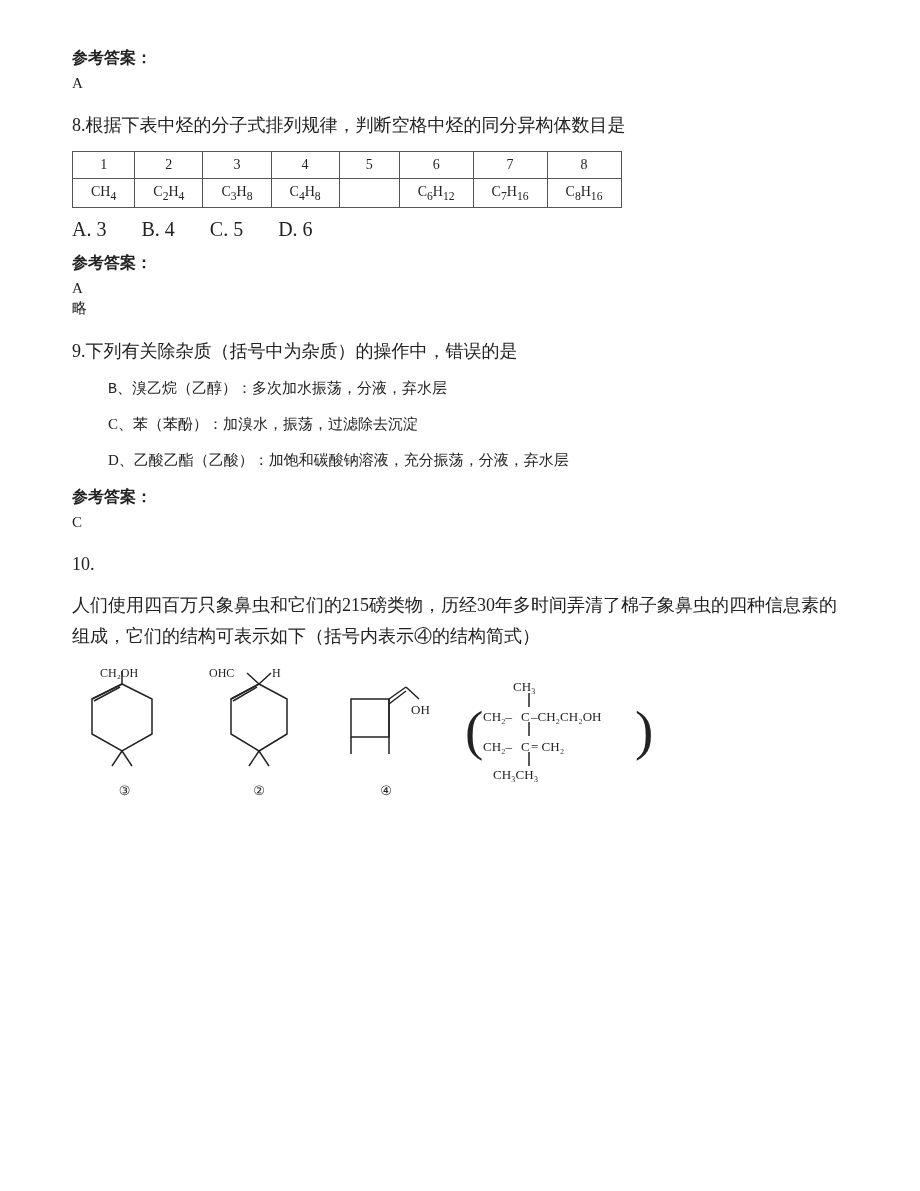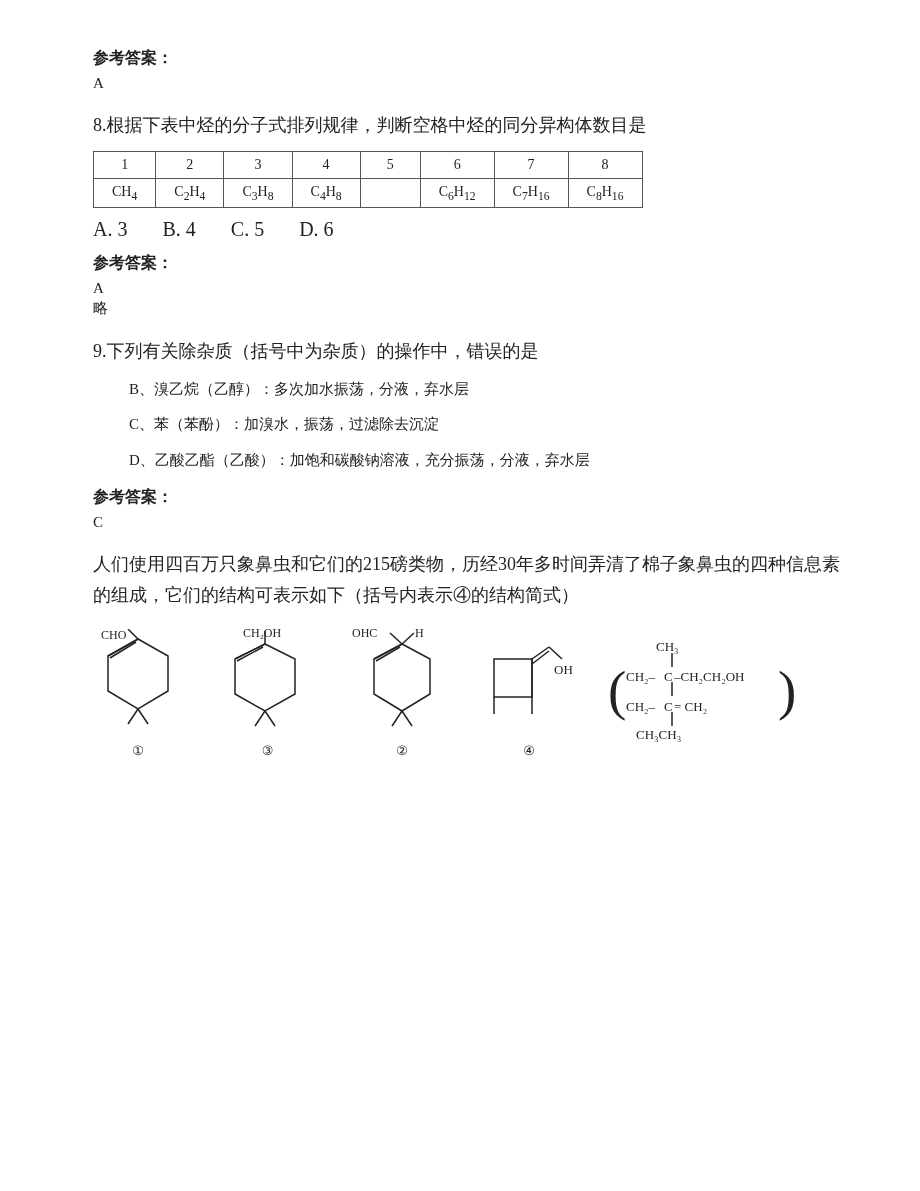--- a/index.html
+++ b/index.html
@@ -9,21 +9,21 @@
       font-size: 15px;
       color: #222;
     }
     .page {
       width: 920px;
       min-height: 1191px;
       background: #fff;
       margin: 0 auto;
       padding: 48px 72px 48px 72px;
     }
-    .section { margin-bottom: 18px; margin-left: 21px; }
+    .section { margin-bottom: 18px; }
     .ref-title {
       font-weight: bold;
       font-size: 16px;
       margin-bottom: 6px;
     }
     .answer-text {
       margin-bottom: 4px;
       font-size: 15px;
     }
     .question-text {
@@ -111,58 +111,43 @@
       <span class="option-item">C. 5</span>
       <span class="option-item">D. 6</span>
     </div>
     <div class="ref-title">参考答案：</div>
     <div class="answer-text sub-answer">A</div>
     <div class="answer-text">略</div>
   </div>
 
   <div class="section">
     <div class="question-text">9.下列有关除杂质（括号中为杂质）的操作中，错误的是</div>
-    <div class="indent" style="margin-bottom:10px;line-height:1.7;">
+    <div class="indent" style="margin-bottom:10px;line-height:1.7;font-family:Liberation Mono, monospace;">
       B、溴乙烷（乙醇）：多次加水振荡，分液，弃水层
     </div>
     <div class="indent" style="margin-bottom:10px;line-height:1.7;">
       C、苯（苯酚）：加溴水，振荡，过滤除去沉淀
     </div>
     <div class="indent" style="margin-bottom:10px;line-height:1.7;font-family:Liberation Serif, serif;">
       D、乙酸乙酯（乙酸）：加饱和碳酸钠溶液，充分振荡，分液，弃水层
     </div>
     <div style="margin-top:14px;">
       <div class="ref-title">参考答案：</div>
       <div class="answer-text">C</div>
     </div>
   </div>
 
   <div class="section">
+    <div class="question-text">10.</div>
     <div class="question-text" style="line-height:1.7;">
       人们使用四百万只象鼻虫和它们的215磅类物，历经30年多时间弄清了棉子象鼻虫的四种信息素的组成，它们的结构可表示如下（括号内表示④的结构简式）
     </div>
 
     <div class="structures-row">
 
-      <div class="struct-item">
-        <svg width="90" height="110" viewBox="0 0 90 110">
-
-          <polygon points="45,10 75,27 75,62 45,80 15,62 15,27" fill="none" stroke="#222" stroke-width="1.5"></polygon>
-
-          <line x1="45" y1="10" x2="35" y2="0" stroke="#222" stroke-width="1.5"></line>
-          <text x="8" y="10" font-size="12" fill="#222">CHO</text>
-
-          <line x1="45" y1="80" x2="35" y2="95" stroke="#222" stroke-width="1.5"></line>
-          <line x1="45" y1="80" x2="55" y2="95" stroke="#222" stroke-width="1.5"></line>
-
-          <line x1="45" y1="10" x2="15" y2="27" stroke="#222" stroke-width="1.5"></line>
-          <line x1="43" y1="13" x2="17" y2="29" stroke="#222" stroke-width="1.5"></line>
-        </svg>
-        <div class="struct-label">①</div>
-      </div>
 
       <div class="struct-item">
         <svg width="105" height="110" viewBox="0 0 105 110">
           <polygon points="50,15 80,30 80,65 50,82 20,65 20,30" fill="none" stroke="#222" stroke-width="1.5"></polygon>
 
           <line x1="50" y1="15" x2="50" y2="2" stroke="#222" stroke-width="1.5"></line>
           <text x="28" y="8" font-size="12" fill="#222">CH₂OH</text>
 
           <line x1="50" y1="15" x2="20" y2="30" stroke="#222" stroke-width="1.5"></line>
           <line x1="48" y1="18" x2="22" y2="32" stroke="#222" stroke-width="1.5"></line>

